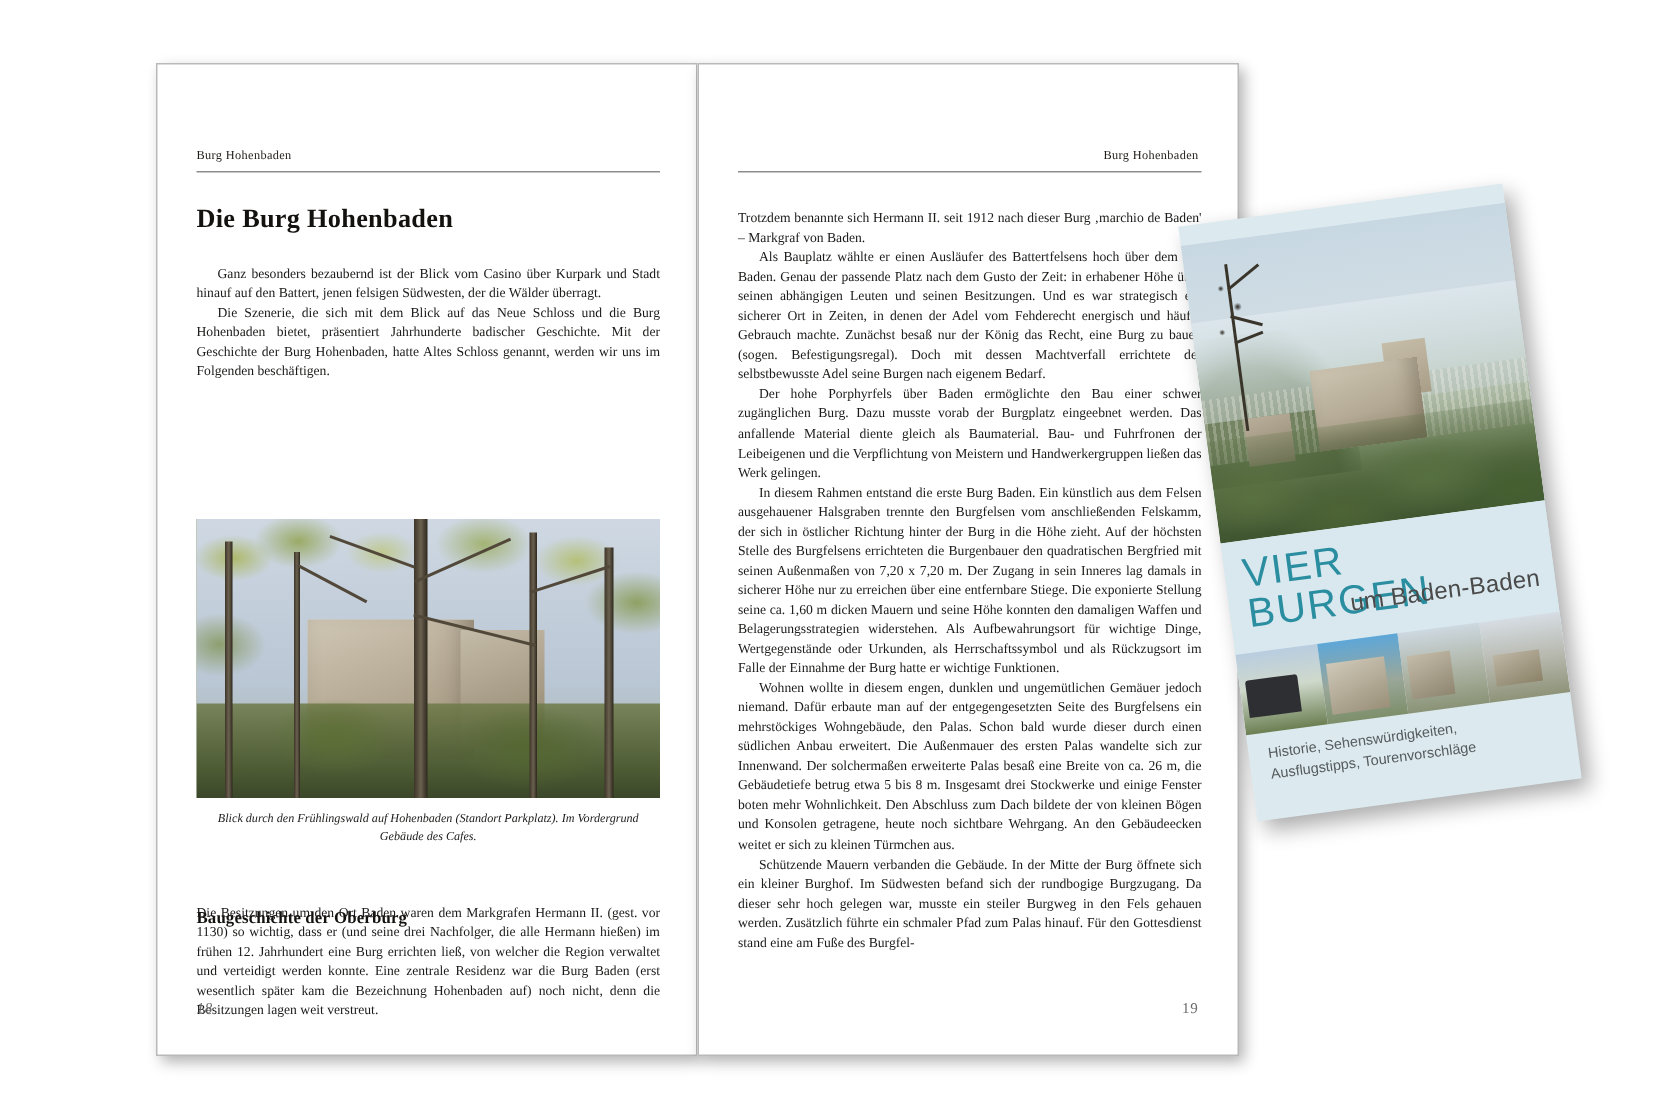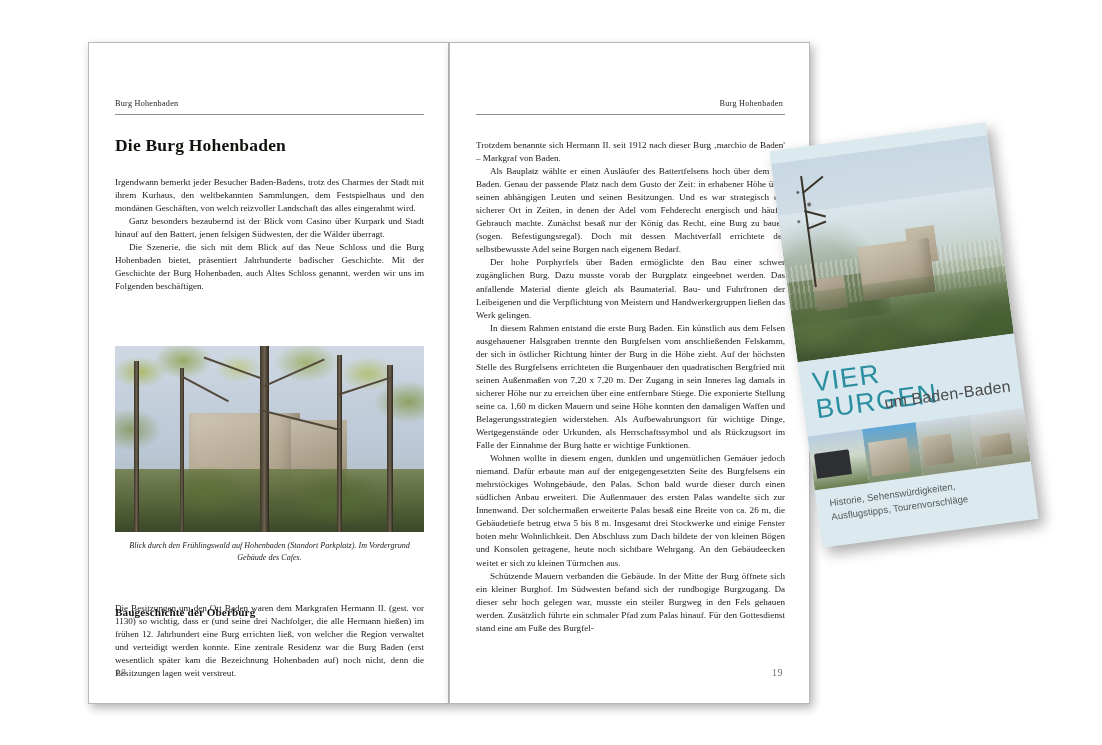--- a/index.html
+++ b/index.html
@@ -3,21 +3,21 @@
 <meta charset="utf-8">
 <style>
   html,body{margin:0;padding:0;}
   body{
     width:1102px;height:745px;
     background:#ffffff;
     font-family:"Liberation Serif",serif;
     overflow:hidden;
     position:relative;
   }
-  .stage{position:absolute;inset:0;}
+  .stage{position:absolute;inset:0;margin-left:16px;}
 
   
   .page{
     position:absolute;
     background:#ffffff;
     border:1px solid #b9b9b9;
     box-shadow:3px 4px 9px rgba(0,0,0,.30);
     box-sizing:border-box;
     overflow:hidden;
   }
@@ -266,23 +266,22 @@
 <div class="stage">
 
   <div class="page page-left">
     <div class="page-inner">
       <div class="runhead runhead-left">Burg Hohenbaden</div>
       <div class="rule rule-left"></div>
 
       <h1 class="chapter">Die Burg Hohenbaden</h1>
 
       <div class="col body-left-a">
-        <p class="noind">Irgendwann bemerkt jeder Besucher Baden-Badens, trotz des Charmes der Stadt mit ihrem Kurhaus, den weltbekannten Sammlungen, dem Festspielhaus und den mondänen Geschäften, von welch reizvoller Landschaft das alles eingerahmt wird.</p>
         <p>Ganz besonders bezaubernd ist der Blick vom Casino über Kurpark und Stadt hinauf auf den Battert, jenen felsigen Südwesten, der die Wälder überragt.</p>
-        <p>Die Szenerie, die sich mit dem Blick auf das Neue Schloss und die Burg Hohenbaden bietet, präsentiert Jahrhunderte badischer Geschichte. Mit der Geschichte der Burg Hohenbaden, auch Altes Schloss genannt, werden wir uns im Folgenden beschäftigen.</p>
+        <p>Die Szenerie, die sich mit dem Blick auf das Neue Schloss und die Burg Hohenbaden bietet, präsentiert Jahrhunderte badischer Geschichte. Mit der Geschichte der Burg Hohenbaden, hatte Altes Schloss genannt, werden wir uns im Folgenden beschäftigen.</p>
       </div>
 
       <div class="photo">
         <div class="sky"></div>
         <div class="castle"></div>
         <div class="castle2"></div>
         <div class="ground"></div>
         <div class="foliage"></div>
         <div class="trunk" style="left:47%;width:9px;height:100%;"></div>
         <div class="trunk" style="left:6%;width:5px;height:92%;"></div>

